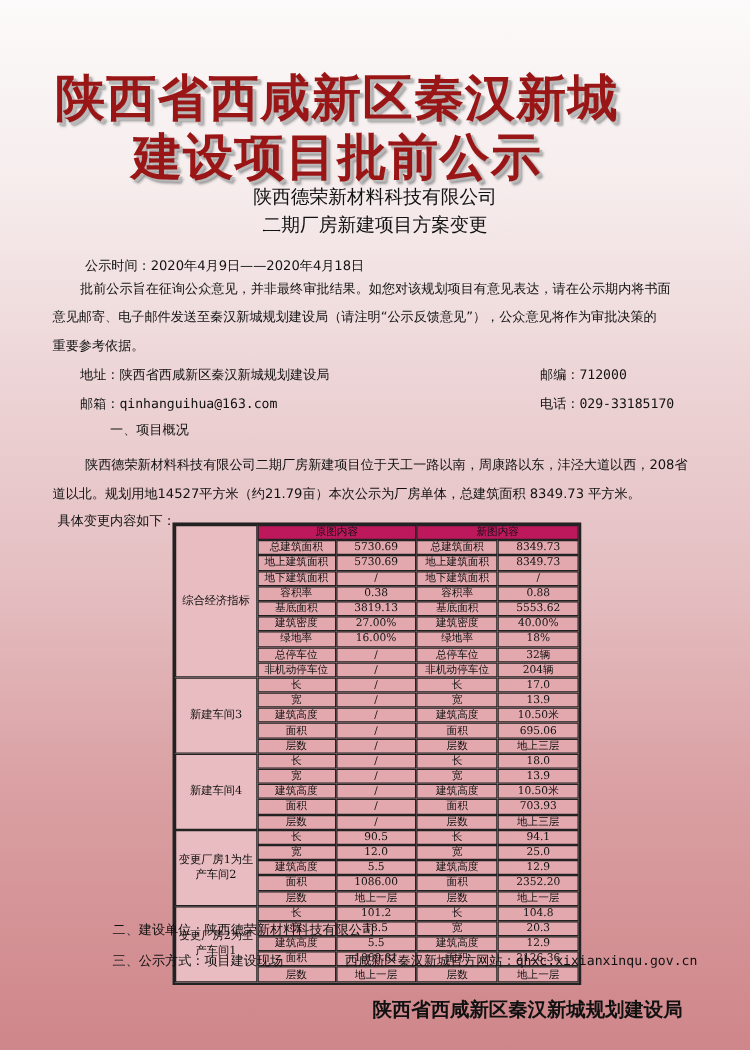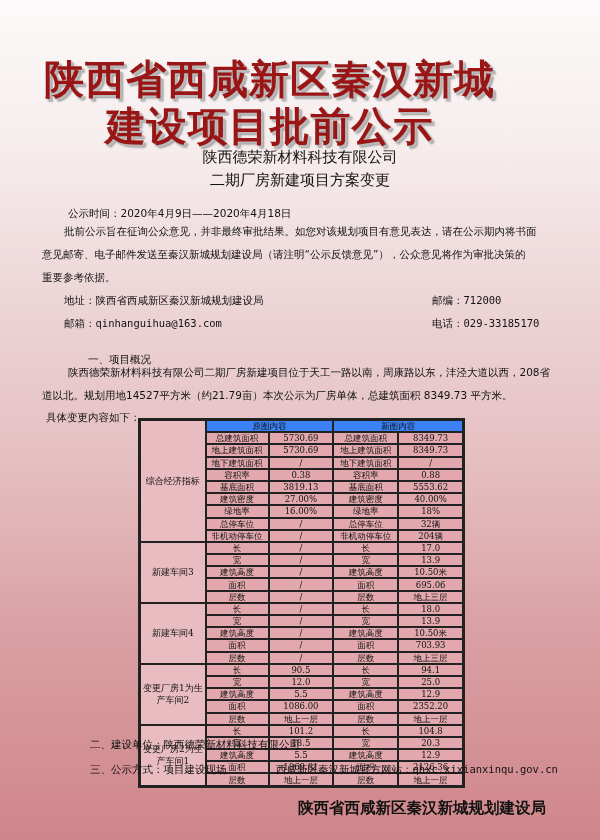--- a/index.html
+++ b/index.html
@@ -36,21 +36,21 @@
     border-collapse: separate; border-spacing: 0;
     border: 2px solid #222; background: #e8b0b6;
     font-family: "DejaVu Serif", "Liberation Serif", serif;
     font-size: 8.5px; color: #111;
   }
   table.changes td {
     border: 1px solid #222; padding: 0; height: 10.2px; line-height: 10px;
     text-align: center; white-space: nowrap; background: #e2a8ae;
   }
   table.changes td.group { background: #e8bcc0; width: 64px; font-size: 9px; white-space: normal; line-height: 12px; }
-  table.changes td.hdr { background: #3b82f6; }
+  table.changes td.hdr { background: #be185d; }
   .footer-sign {
     font-family: "DejaVu Serif", "Liberation Serif", serif;
     font-weight: bold; font-size: 15.5px; color: #111;
   }
 </style>
 </head>
 <body>
 
 <div class="abs title title1">陕西省西咸新区秦汉新城</div>
 <div class="abs title title2">建设项目批前公示</div>
@@ -70,21 +70,21 @@
 <div class="abs txt" style="left:432px; top:293px;">
   <span>邮编：</span><span class="mono">712000</span>
 </div>
 <div class="abs txt" style="left:64px; top:316px;">
   <span>邮箱：</span><span class="mono">qinhanguihua@163.com</span>
 </div>
 <div class="abs txt" style="left:432px; top:316px;">
   <span>电话：</span><span class="mono">029-33185170</span>
 </div>
 
-<div class="abs txt" style="left:88px; top:352px;text-align:center;">一、项目概况</div>
+<div class="abs txt" style="left:88px; top:337px;text-align:center;">一、项目概况</div>
 <div class="abs txt" style="left:68px; top:365px;">陕西德荣新材料科技有限公司二期厂房新建项目位于天工一路以南，周康路以东，沣泾大道以西，208省</div>
 <div class="abs txt" style="left:42px; top:388px;text-align:center;">道以北。规划用地14527平方米（约21.79亩）本次公示为厂房单体，总建筑面积 8349.73 平方米。</div>
 <div class="abs txt" style="left:46px; top:410px;">具体变更内容如下：</div>
 
 <table class="changes">
   <colgroup>
     <col style="width:66px">
       <col style="width:63px">
       <col style="width:65px">
       <col style="width:65px">

